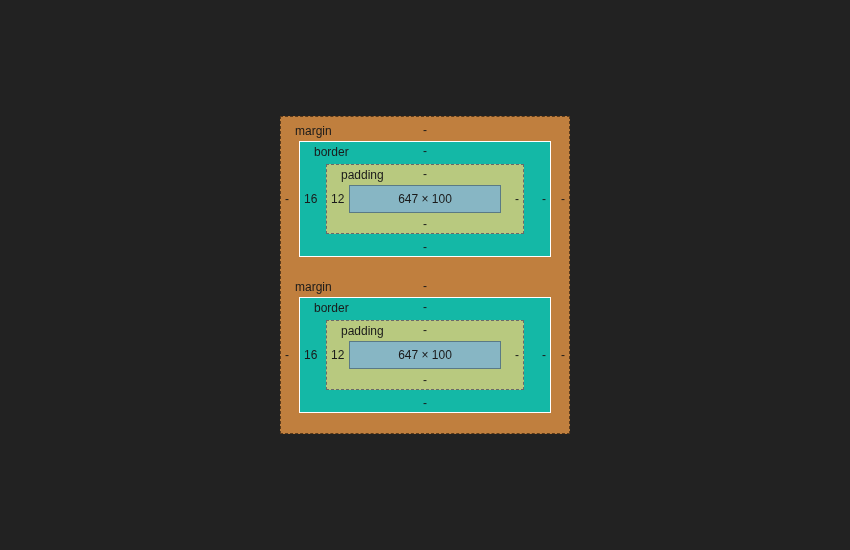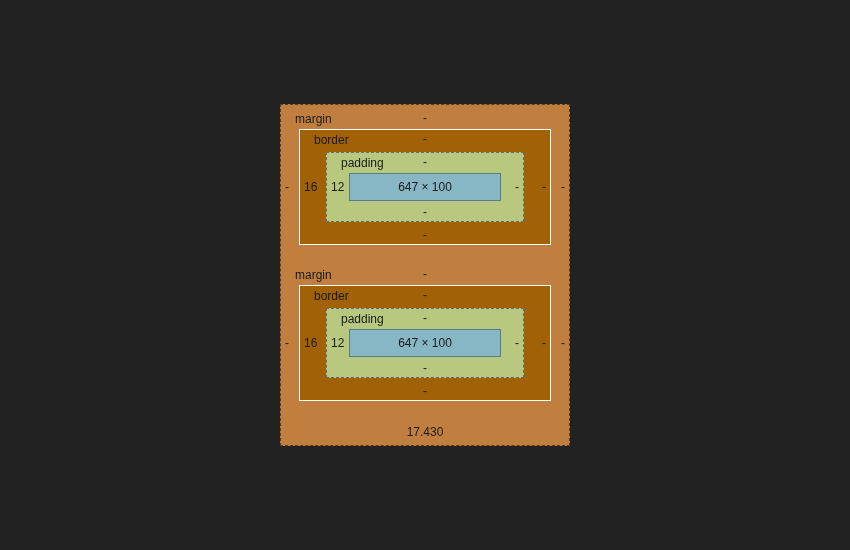--- a/index.html
+++ b/index.html
@@ -48,21 +48,21 @@
   .edge.top    { top: 3px; left: 50%; transform: translateX(-50%); }
   .edge.bottom { bottom: 3px; left: 50%; transform: translateX(-50%); }
   .edge.left   { left: 4px; top: 50%; transform: translateY(-50%); }
   .edge.right  { right: 4px; top: 50%; transform: translateY(-50%); }
 
   .margin-box {
     background: #c07f3e;
     padding: 20px 18px;
   }
   .border-box {
-    background: #a16207;
+    background: #14b8a6;
     border: 1.5px solid #ffffff;
     padding: 22px 26px;
   }
   .padding-box {
     background: #b8c97f;
     border: 1.5px dashed #6a6a6a;
     padding: 20px 22px;
   }
   .content-box {
     background: #87b6c4;
@@ -125,14 +125,13 @@
           <span class="edge right">-</span>
           <span class="edge bottom">-</span>
           <span class="edge left">12</span>
 
           <div class="content-box">647 × 100</div>
         </div>
       </div>
     </div>
   </div>
 
-  <div class="panel-bottom">17.430</div>
 </div>
 
 </body></html>

